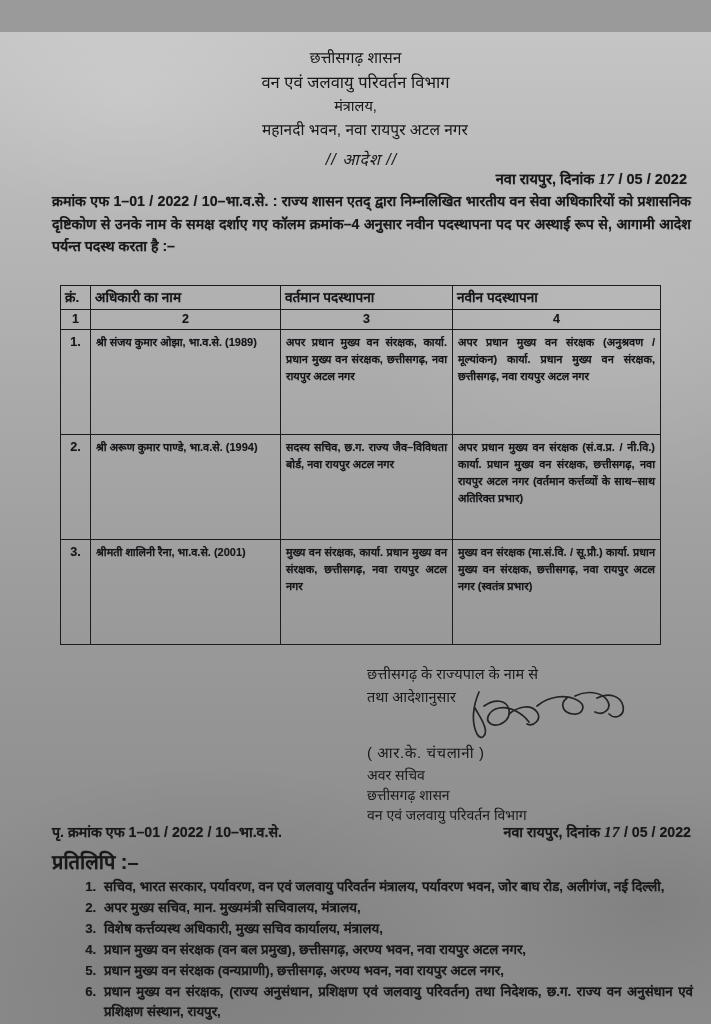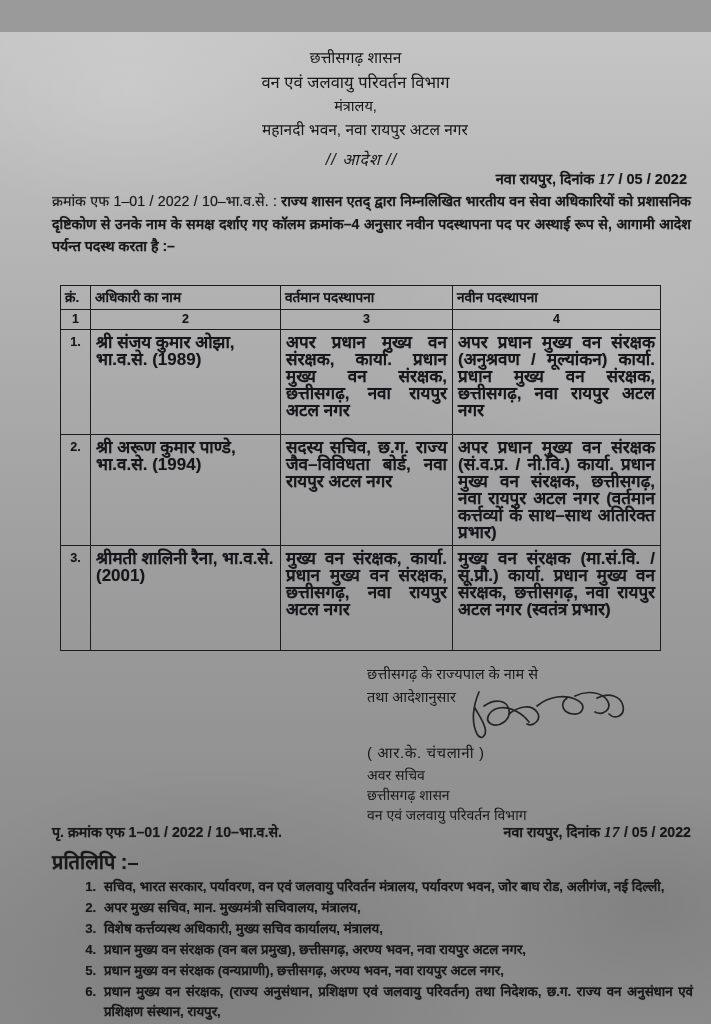--- a/index.html
+++ b/index.html
@@ -45,32 +45,32 @@
     font-style:italic;font-weight:700;font-size:15px;
     letter-spacing:.5px;
   }
 
   
   .para{
     position:absolute;left:52px;right:20px;top:158px;
     font-size:14.2px;line-height:22.5px;font-weight:700;
     text-align:justify;text-shadow:0 0 1px rgba(0,0,0,.38);
   }
-  .para .lead{font-weight:400;}
+  .para .lead{font-weight:700;}
 
   
   .tbl{
     position:absolute;left:60px;top:253px;width:600px;
     border-collapse:collapse;
     table-layout:fixed;
   }
   .tbl td,.tbl th{
     border:1.4px solid #1c1c1e;
     padding:4px 5px;
-    font-size:17px;line-height:17px;
+    font-size:11px;line-height:17px;
     font-weight:700;
     vertical-align:top;
     color:#16161a;
     text-shadow:0 0 1px rgba(0,0,0,.3);
     background:transparent;
   }
   .tbl th{
     text-align:left;font-size:13.6px;padding:3px 4px;vertical-align:middle;
   }
   .tbl td.num{text-align:center;font-size:12.6px;}

